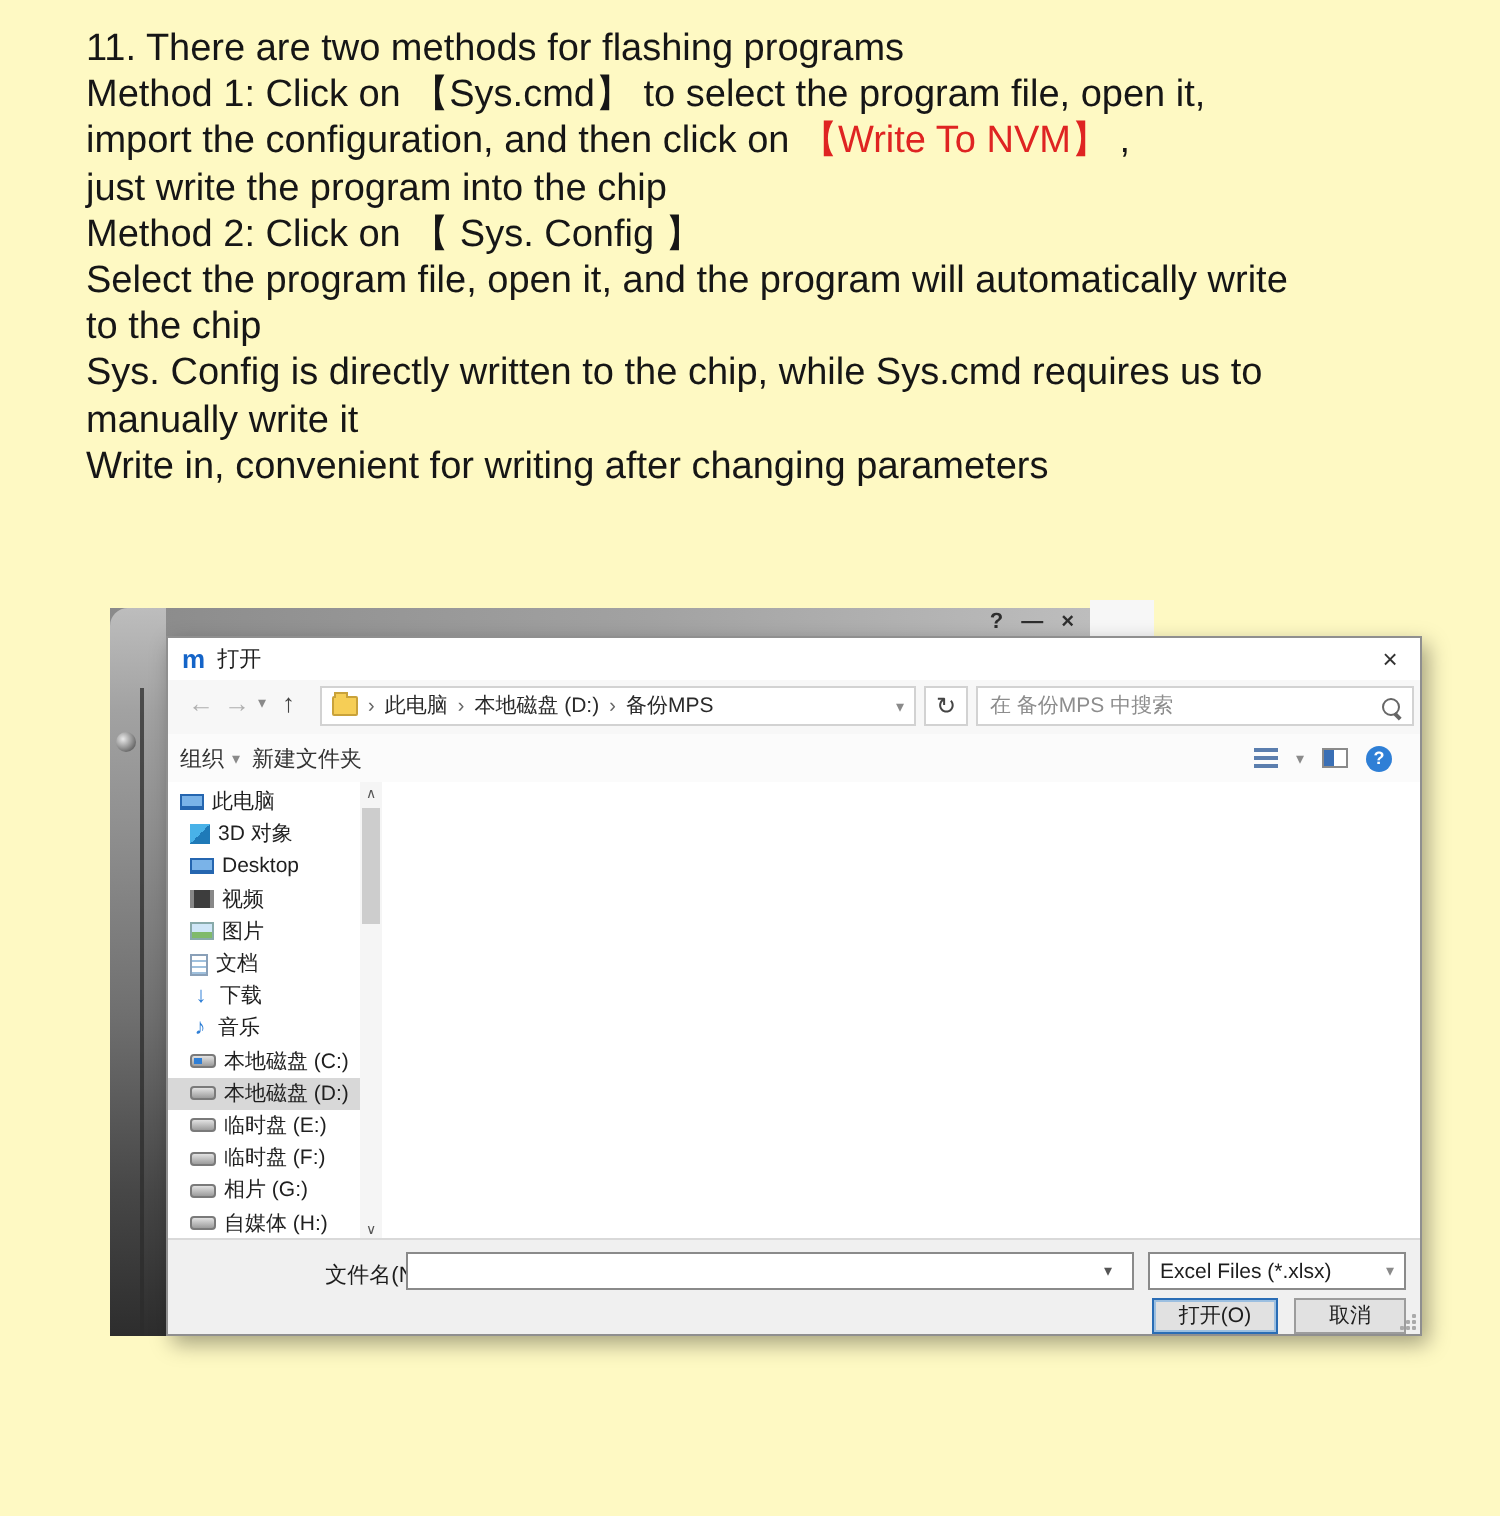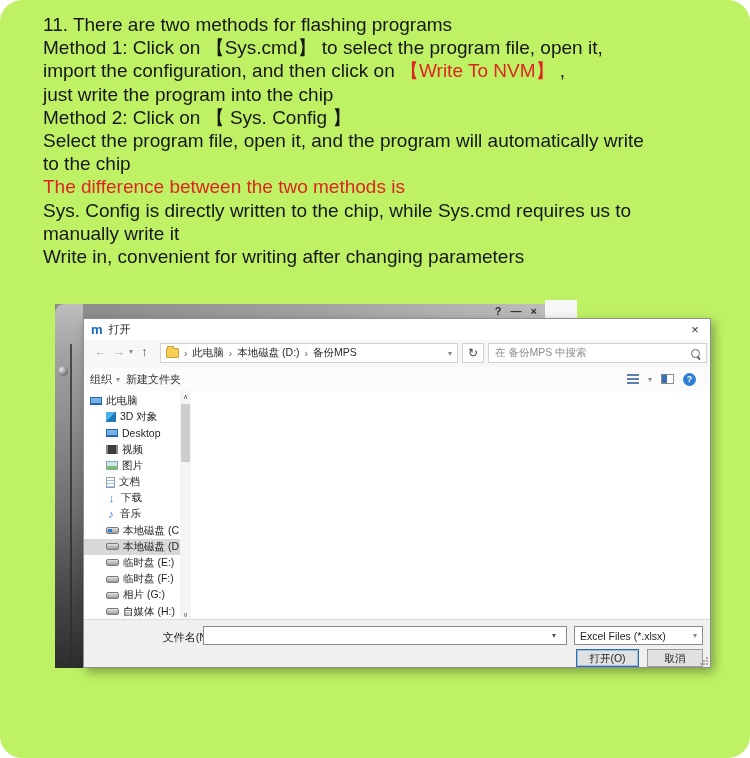--- a/index.html
+++ b/index.html
@@ -1,17 +1,17 @@
 <!DOCTYPE html>
 <html><head>
 <meta charset="utf-8">
 <style>
   html,body{margin:0;padding:0;}
-  .page{position:relative;width:750px;height:758px;background:#bef264;overflow:hidden;
-        font-family:"Liberation Sans",sans-serif;border-radius:22px;}
+  .page{position:relative;width:750px;height:758px;background:#fef9c3;overflow:hidden;
+        font-family:"Liberation Sans",sans-serif;}
   
   .instr{position:absolute;left:43px;top:13px;width:707px;font-size:19px;line-height:23.2px;
          color:#161616;white-space:nowrap;}
   .instr .red{color:#df2422;}
   
   .bg-titlebar{position:absolute;left:55px;top:304px;width:490px;height:15px;
     background:linear-gradient(90deg,#8a8a8a 0%,#a2a2a2 55%,#bdbdbd 100%);
     display:flex;justify-content:flex-end;align-items:center;gap:9px;padding-right:8px;box-sizing:border-box;}
   .bg-btn{font-size:11px;color:#2e2e2e;font-weight:bold;line-height:1;}
   .bg-sliver{position:absolute;left:545px;top:300px;width:32px;height:20px;background:#f7f7f7;}
@@ -52,21 +52,21 @@
   .ic-details{width:12px;height:10px;background:repeating-linear-gradient(to bottom,#5b7eae 0 2px,transparent 2px 4px);}
   .ic-pane{width:13px;height:10px;border:1px solid #8a8a8a;background:#fff;box-sizing:border-box;position:relative;}
   .ic-pane::before{content:"";position:absolute;left:0;top:0;bottom:0;width:5px;background:#3a6fb5;}
   .ic-help{width:13px;height:13px;border-radius:50%;background:#2f7fd6;color:#fff;font-size:9px;font-weight:bold;
     text-align:center;line-height:13px;}
   
   .main{position:absolute;left:0;top:72px;right:0;height:230px;background:#fff;display:flex;}
   .sbar{width:96px;padding-top:2px;box-sizing:border-box;}
   .sb-item{height:16.2px;display:flex;align-items:center;gap:4px;font-size:10.5px;color:#1f1f1f;
     padding-left:6px;white-space:nowrap;overflow:hidden;}
-  .sb-item.lvl1{padding-left:22px;}
+  .sb-item.lvl1{padding-left:11px;}
   .sb-item.sel{background:#d8d8d8;}
   .ic{flex:0 0 auto;}
   .ic-pc{width:12px;height:8px;background:#7ab3e8;border:1px solid #2566b0;border-bottom-width:2px;box-sizing:border-box;}
   .ic-3d{width:10px;height:10px;background:linear-gradient(135deg,#49b2e8 50%,#1f7ab8 50%);}
   .ic-video{width:12px;height:9px;background:#3d3d3d;border-left:2px solid #888;border-right:2px solid #888;box-sizing:border-box;}
   .ic-pic{width:12px;height:9px;border:1px solid #8aa;box-sizing:border-box;background:linear-gradient(180deg,#cfe6f7 55%,#7fba6a 55%);}
   .ic-doc{width:9px;height:11px;background:#fff;border:1px solid #8aa0b8;box-sizing:border-box;
     background-image:repeating-linear-gradient(to bottom,transparent 0 2px,#9fc0dd 2px 3px);}
   .ic-down{width:11px;height:11px;color:#2f7fd6;font-weight:bold;font-size:11px;line-height:11px;text-align:center;}
   .ic-down::before{content:"↓";}
@@ -123,21 +123,20 @@
 <div class="page">
 
   <div class="instr">
     <div>11. There are two methods for flashing programs</div>
     <div>Method 1: Click on 【Sys.cmd】 to select the program file, open it,</div>
     <div><span>import the configuration, and then click on </span><span class="red">【Write To NVM】</span><span> ,</span></div>
     <div>just write the program into the chip</div>
     <div>Method 2: Click on 【 Sys. Config 】</div>
     <div>Select the program file, open it, and the program will automatically write</div>
     <div>to the chip</div>
-    <div class="red">The difference between the two methods is</div>
     <div>Sys. Config is directly written to the chip, while Sys.cmd requires us to</div>
     <div>manually write it</div>
     <div>Write in, convenient for writing after changing parameters</div>
   </div>
 
   <div class="bg-titlebar">
     <span class="bg-btn">?</span>
     <span class="bg-btn">—</span>
     <span class="bg-btn">×</span>
   </div>

